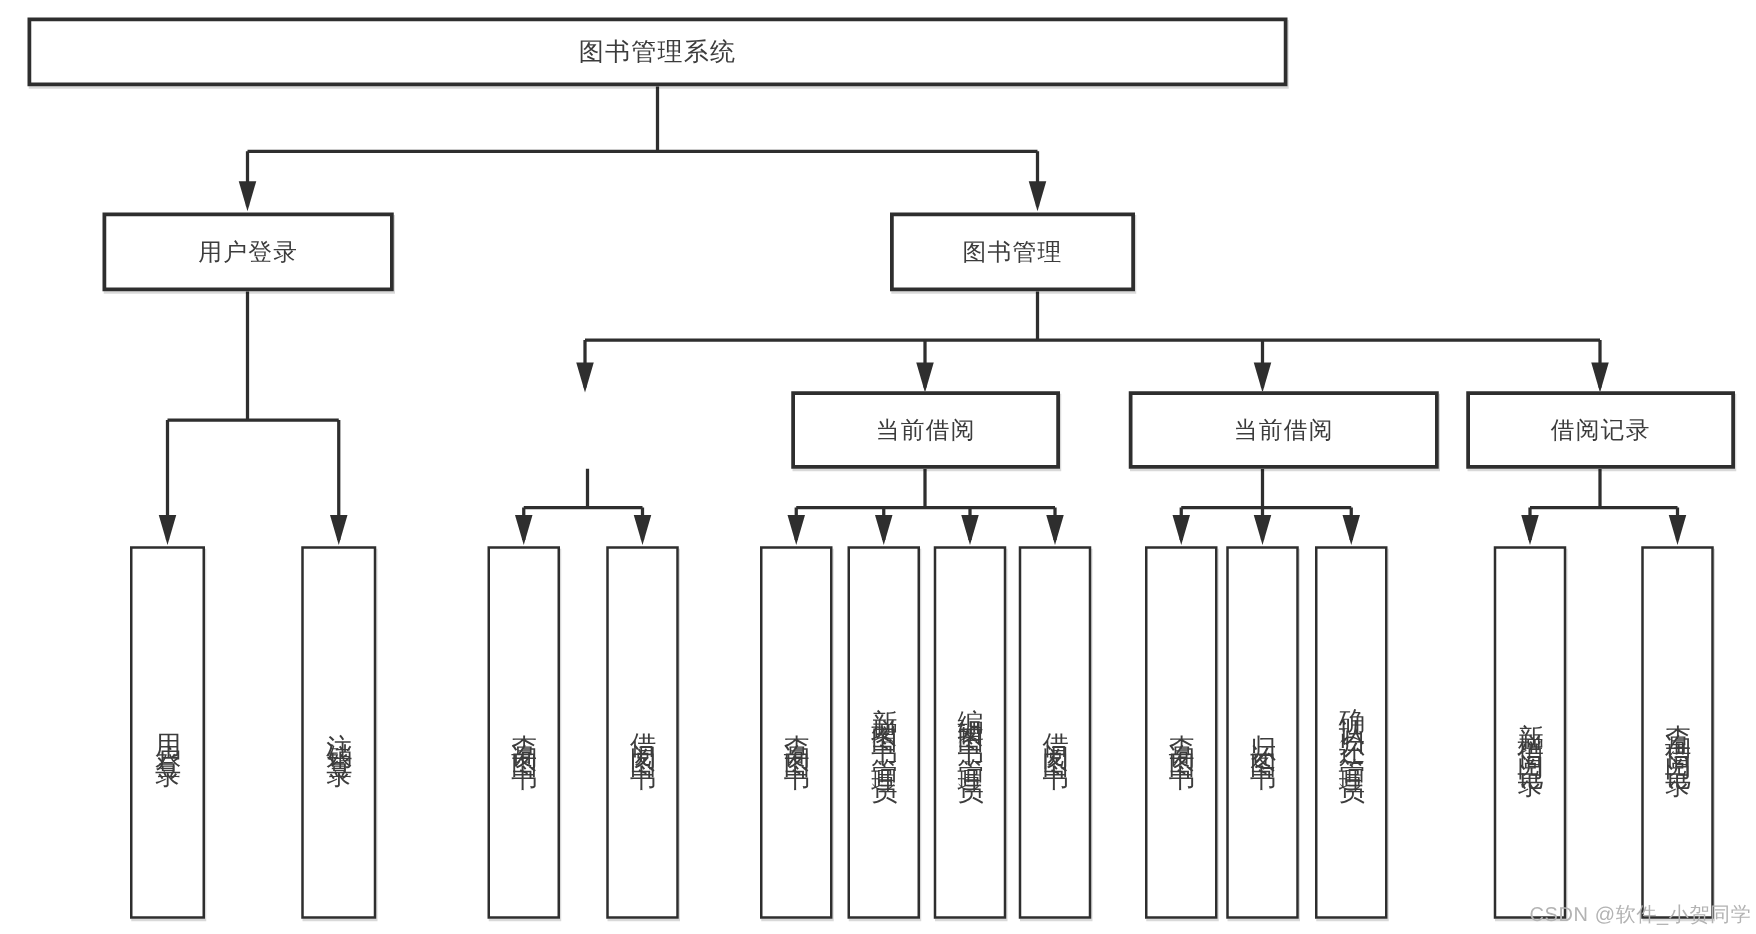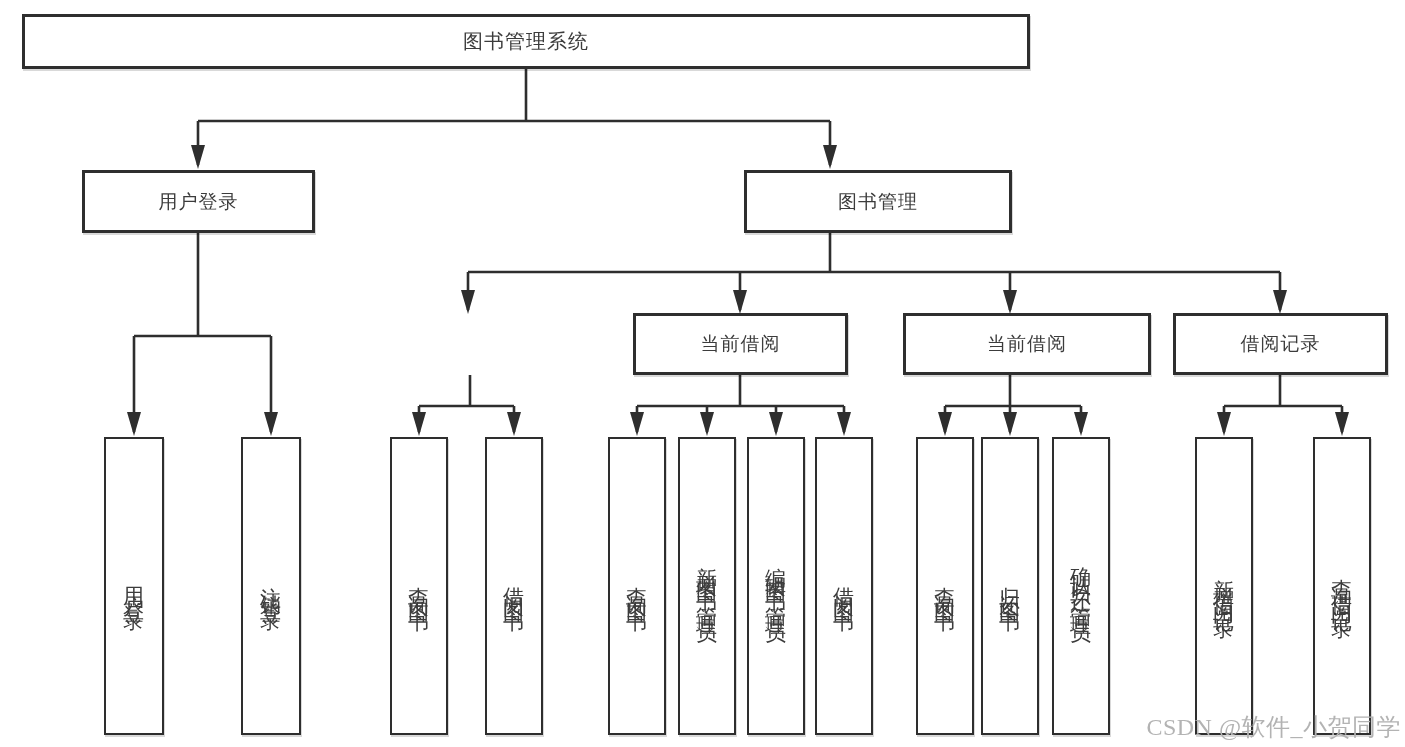--- a/index.html
+++ b/index.html
@@ -40,26 +40,25 @@
     writing-mode:vertical-rl;
     text-orientation:mixed;
     font-size:21px;
     letter-spacing:8px;
     line-height:1;
     white-space:nowrap;
   }
   .watermark{
     position:absolute;
     right:4px;bottom:4px;
-    font-size:24px;
+    font-size:16px;
     color:var(--watermark);
     letter-spacing:0.5px;
     white-space:nowrap;
     z-index:5;
-    font-family:Liberation Serif, serif;
   }
 </style>
 </head>
 <body>
 
 <div class="canvas">
 
   <svg class="connectors" viewBox="0 0 1405 747" xmlns="http://www.w3.org/2000/svg">
     <g stroke="var(--line)" stroke-width="2.6" fill="none">
       <path d="M526,69 V121 M198,121 H830 M198,121 V165 M830,121 V165"></path>
@@ -93,21 +92,21 @@
     </g>
   </svg>
 
   <div class="box h root" style="left:22px;top:14px;width:1008px;height:55px">
     <span>图书管理系统</span>
   </div>
 
   <div class="box h" style="left:82px;top:170px;width:233px;height:63px">
     <span>用户登录</span>
   </div>
-  <div class="box h" style="left:744px;top:170px;width:268px;height:63px">
+  <div class="box h" style="left:712px;top:170px;width:196px;height:63px">
     <span>图书管理</span>
   </div>
 
   <div class="box h" style="left:633px;top:313px;width:215px;height:62px">
     <span>当前借阅</span>
   </div>
   <div class="box h" style="left:903px;top:313px;width:248px;height:62px">
     <span>当前借阅</span>
   </div>
   <div class="box h" style="left:1173px;top:313px;width:215px;height:62px">

